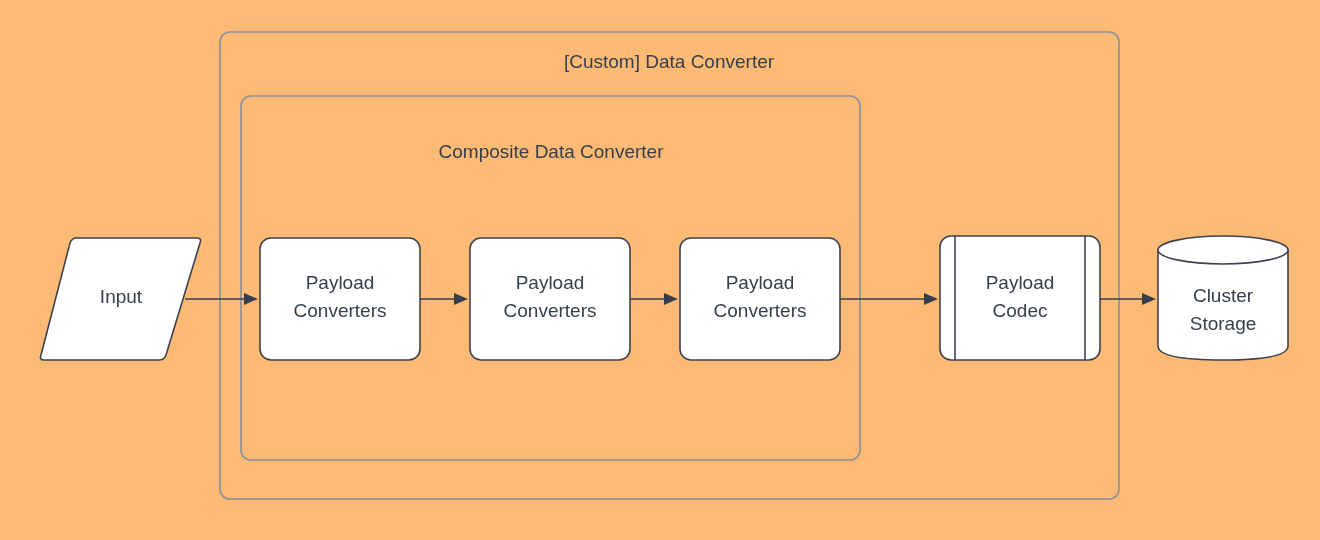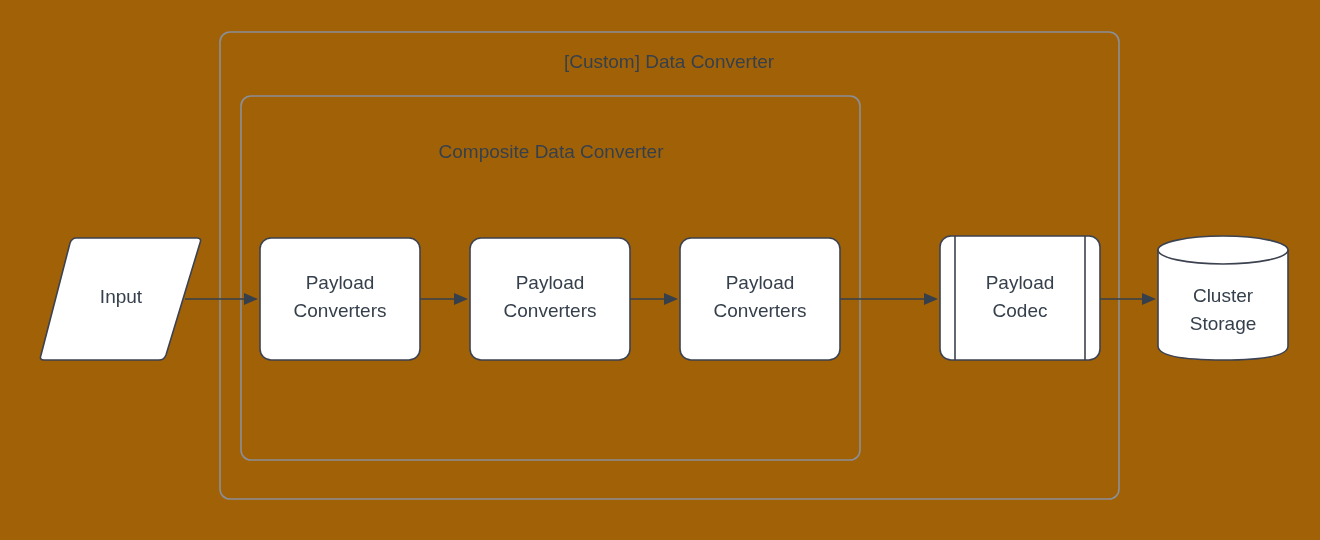--- a/index.html
+++ b/index.html
@@ -10,21 +10,21 @@
   body {
     width: 1320px;
     height: 540px;
     font-family: "Liberation Sans", sans-serif;
     overflow: hidden;
   }
   #diagram-root {
     position: relative;
     width: 1320px;
     height: 540px;
-    background: #a16207;
+    background: #fdba74;
   }
   svg.diagram-canvas {
     position: absolute;
     left: 0;
     top: 0;
     width: 1320px;
     height: 540px;
     display: block;
   }
   .shape-stroke {

